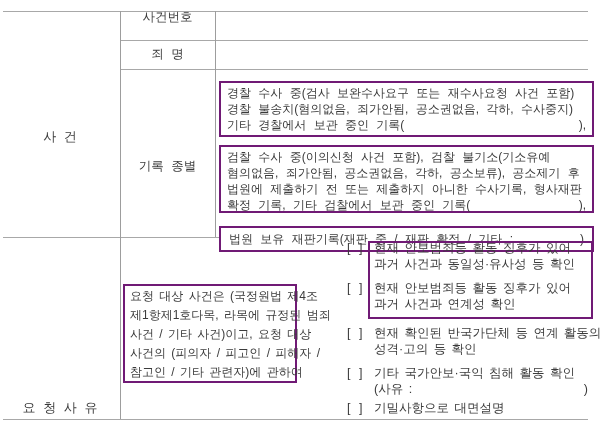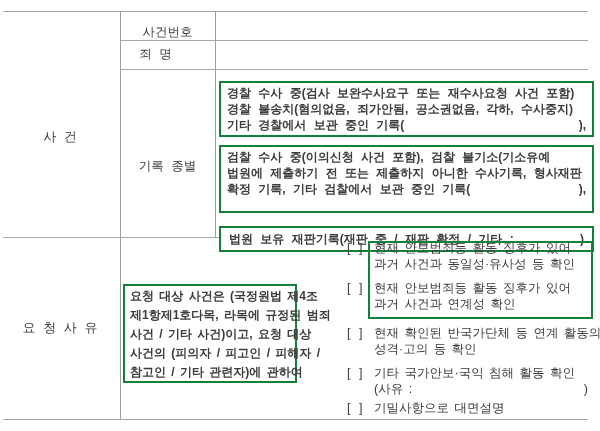--- a/index.html
+++ b/index.html
@@ -8,21 +8,21 @@
     font-family:"Liberation Sans","DejaVu Sans",sans-serif;
     color:#3b3b3b;
   }
   .hline{position:absolute;height:1px;background:#a8a8a8;}
   .vline{position:absolute;width:1px;background:#9d9d9d;}
   .cell-label{
     position:absolute;display:flex;align-items:center;justify-content:center;
     font-size:13px;word-spacing:4px;white-space:nowrap;color:#3b3b3b;
   }
   .redbox{
-    position:absolute;border:2px solid #15803d;box-sizing:border-box;background:transparent;font-weight:bold;
+    position:absolute;border:2px solid #701a75;box-sizing:border-box;background:transparent;
   }
   .boxtext{font-size:12px;line-height:16px;white-space:nowrap;word-spacing:4px;color:#3b3b3b;}
   .spread{display:flex;justify-content:space-between;white-space:nowrap;}
   #police-box{left:219px;top:81px;width:375px;height:56px;padding:2px 6px 0 6px;}
   #prosecution-box{left:219px;top:145px;width:375px;height:68px;padding:2px 6px 5px 6px;}
   #court-box{left:219px;top:226px;width:375px;height:17px;padding:11px 8px;
     display:flex;align-items:center;justify-content:space-between;}
   #court-box .boxtext{line-height:13px;}
   #target-box{left:123px;top:284px;width:174px;height:99px;padding:1px 5px 0 5px;}
   #target-box .boxtext{line-height:19px;word-spacing:2px;}
@@ -41,43 +41,44 @@
   <div class="hline" style="left:3px;top:11px;width:585px;"></div>
   <div class="hline" style="left:120px;top:40px;width:468px;"></div>
   <div class="hline" style="left:120px;top:69px;width:468px;"></div>
   <div class="hline" style="left:3px;top:237px;width:216px;"></div>
   <div class="hline" style="left:3px;top:419px;width:585px;"></div>
   <div class="vline" style="left:120px;top:11px;height:408px;"></div>
   <div class="vline" style="left:215px;top:11px;height:226px;"></div>
 
   <div class="cell-label" style="left:0;top:24px;width:120px;height:226px;text-align:center;">사 건</div>
 
-  <div class="cell-label" style="left:120px;top:18px;width:95px;height:29px;font-size:12.5px;word-spacing:0;">사건번호</div>
+  <div class="cell-label" style="left:120px;top:3px;width:95px;height:29px;font-size:12.5px;word-spacing:0;">사건번호</div>
   <div class="empty-cell" style="left:215px;top:11px;width:373px;height:29px;"></div>
 
-  <div class="cell-label" style="left:108px;top:40px;width:95px;height:29px;font-size:12.5px;">죄 명</div>
+  <div class="cell-label" style="left:120px;top:40px;width:95px;height:29px;font-size:12.5px;">죄 명</div>
   <div class="empty-cell" style="left:215px;top:40px;width:373px;height:29px;"></div>
 
   <div class="cell-label" style="left:120px;top:69px;width:95px;height:194px;font-size:12.5px;">기록 종별</div>
 
-  <div class="cell-label" style="left:0;top:237px;width:120px;height:182px;flex-direction:column;line-height:22px;">
+  <div class="cell-label" style="left:0;top:237px;width:120px;height:182px;flex-direction:column;line-height:22px;justify-content:flex-end;">
     <span>요 청 사 유</span>
   </div>
 
   <div class="redbox" id="police-box">
     <div class="boxtext">경찰 수사 중(검사 보완수사요구 또는 재수사요청 사건 포함)</div>
     <div class="boxtext">경찰 불송치(혐의없음, 죄가안됨, 공소권없음, 각하, 수사중지)</div>
     <div class="boxtext spread">
       <span>기타 경찰에서 보관 중인 기록(</span>
       <span>),</span>
     </div>
   </div>
 
   <div class="redbox" id="prosecution-box">
     <div class="boxtext">검찰 수사 중(이의신청 사건 포함), 검찰 불기소(기소유예</div>
+    <div class="boxtext">혐의없음, 죄가안됨, 공소권없음, 각하, 공소보류), 공소제기 후</div>
     <div class="boxtext">법원에 제출하기 전 또는 제출하지 아니한 수사기록, 형사재판</div>
     <div class="boxtext spread">
       <span>확정 기록, 기타 검찰에서 보관 중인 기록(</span>
       <span>),</span>
     </div>
   </div>
 
   <div class="redbox" id="court-box">
     <span class="boxtext">법원 보유 재판기록(재판 중 / 재판 확정 / 기타 :</span>
     <span class="boxtext">)</span>

